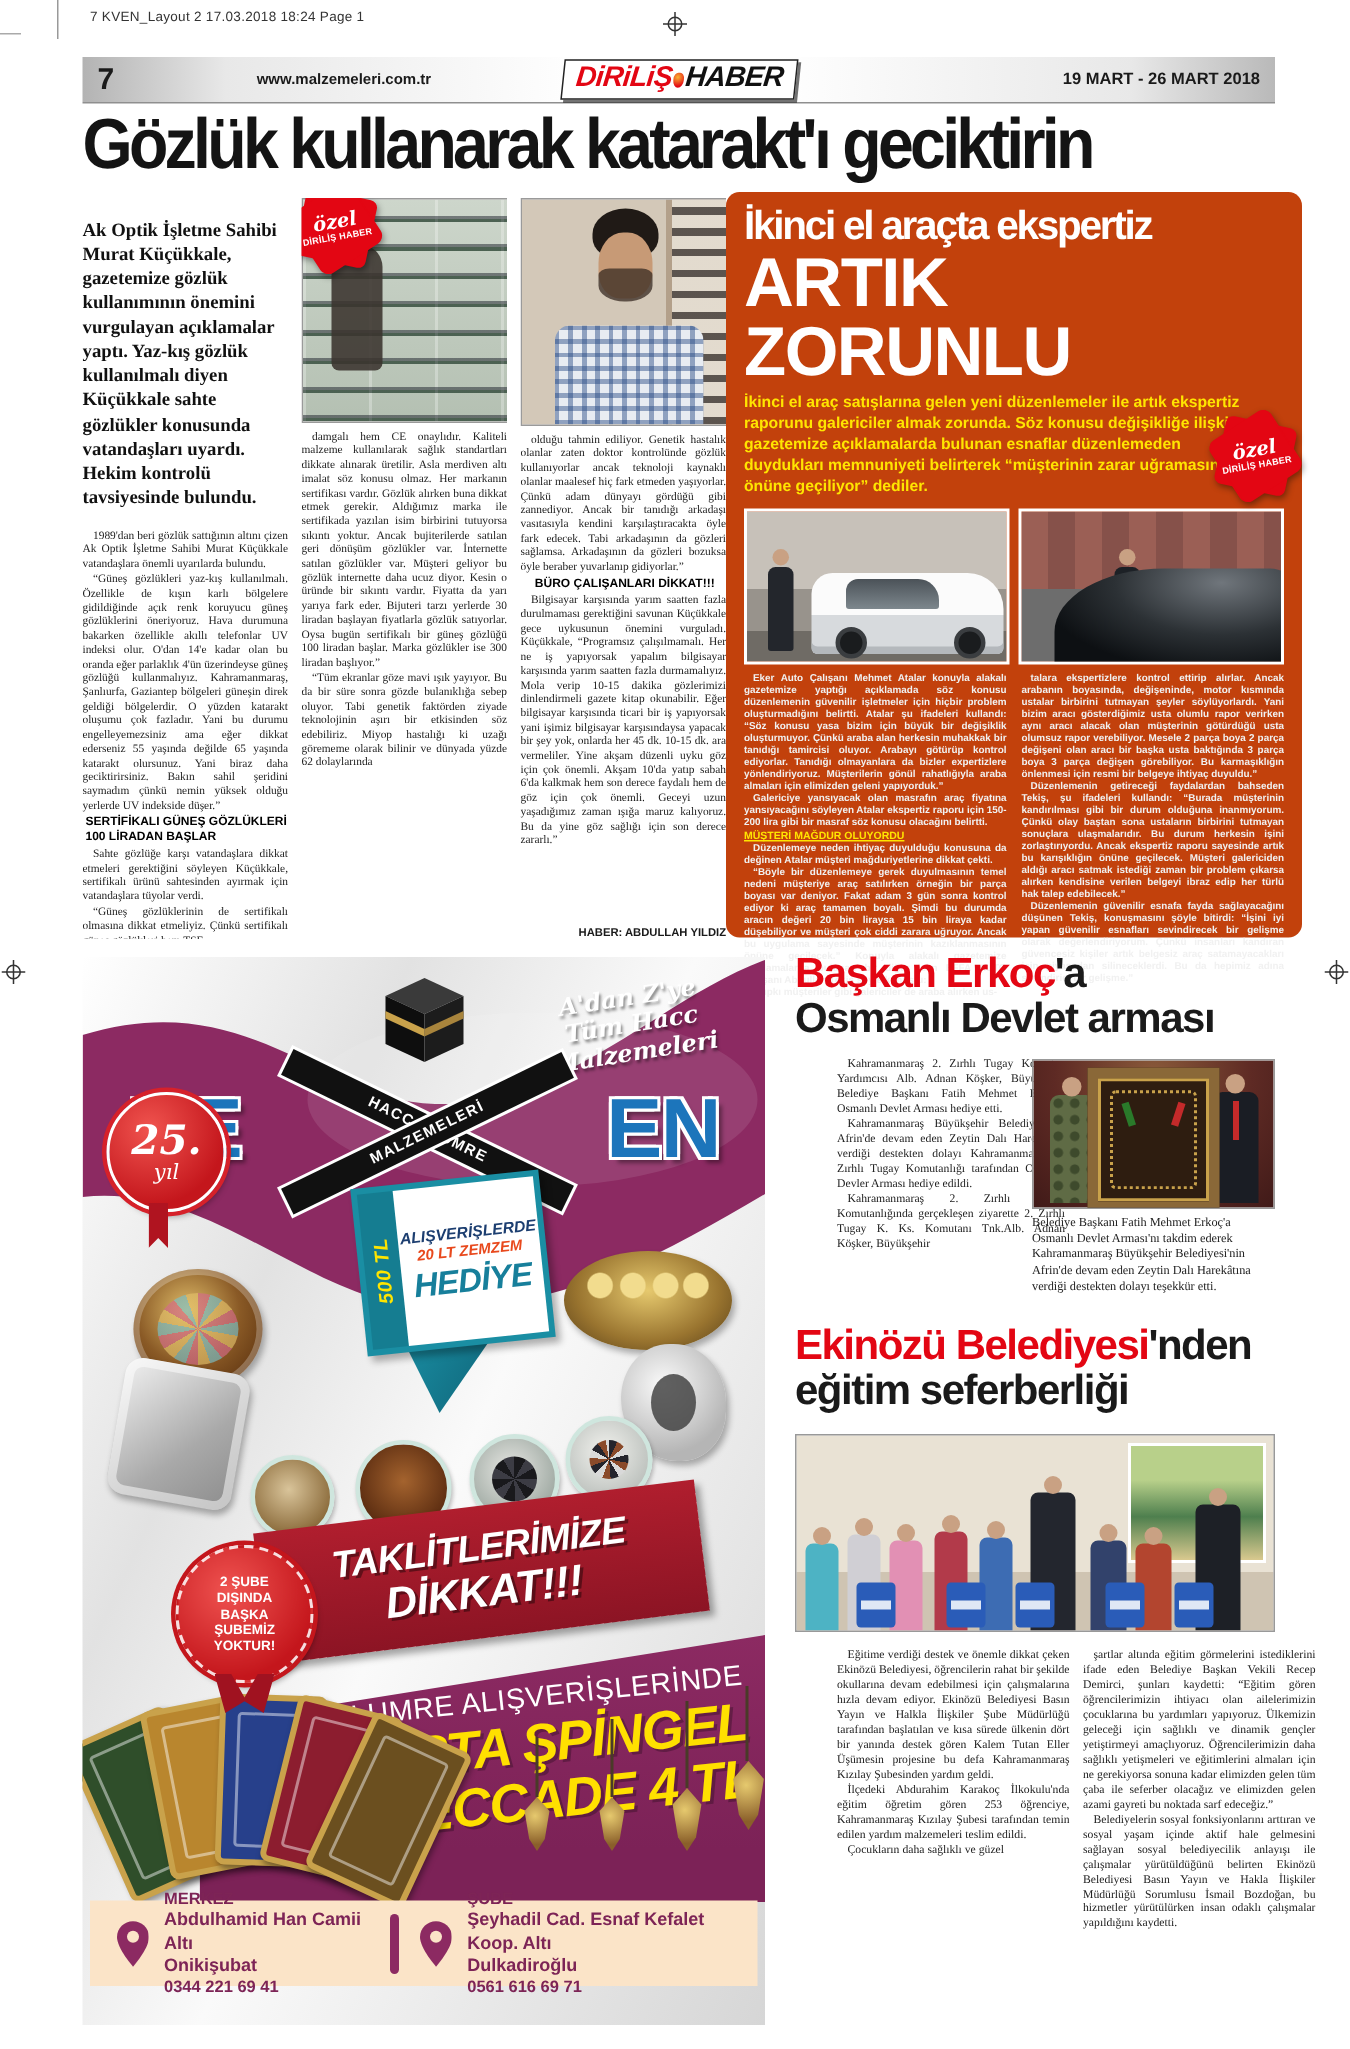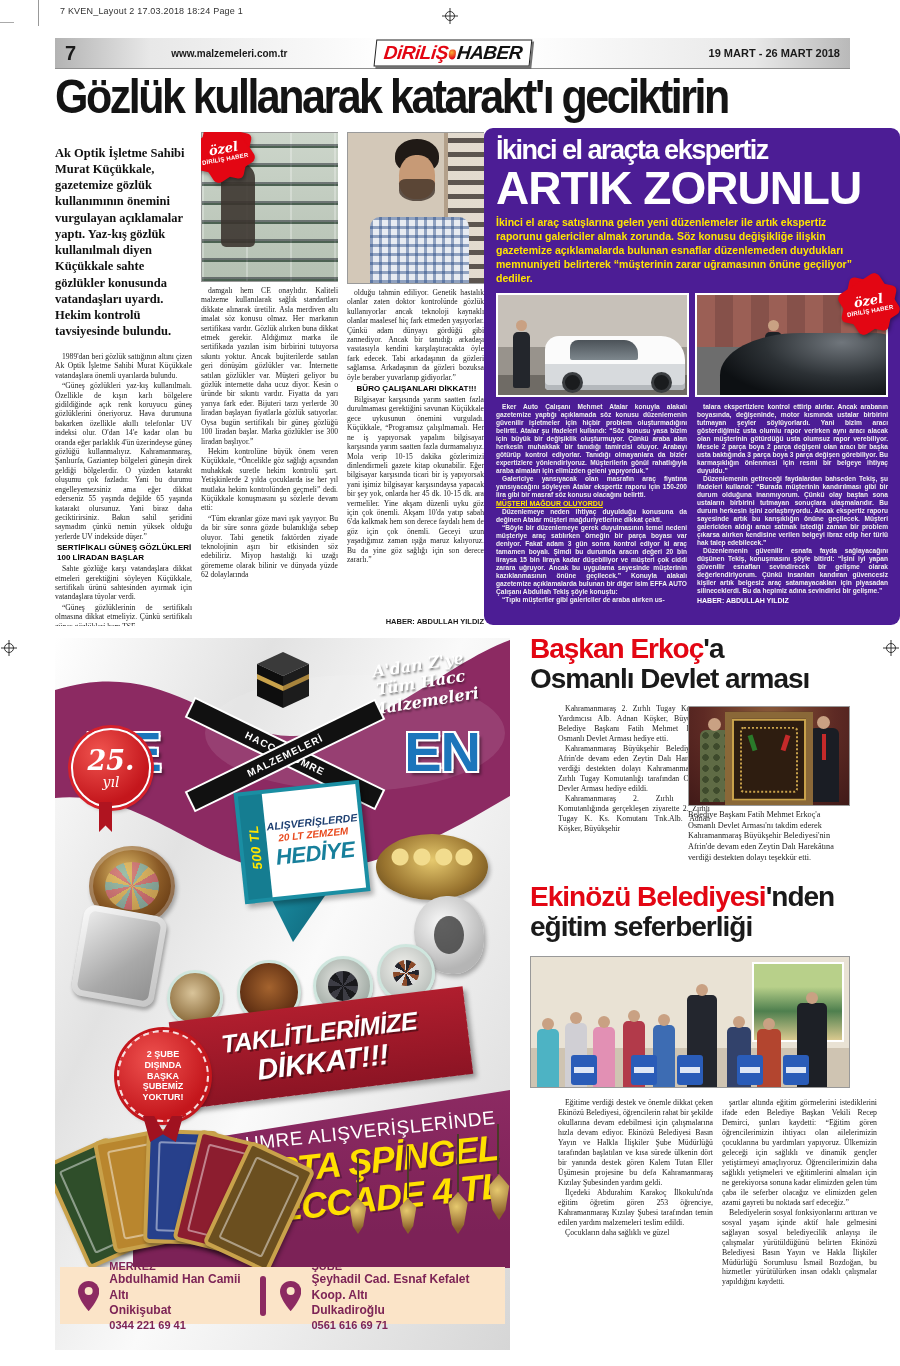--- a/index.html
+++ b/index.html
@@ -60,21 +60,21 @@
   .hair{position:absolute;left:34%;top:6px;width:44px;height:34px;background:#201a16;border-radius:50% 50% 42% 42%;}
   .face{position:absolute;left:37%;top:22px;width:36px;height:44px;background:#c79a76;border-radius:46% 46% 40% 40%;}
   .beard{position:absolute;left:37%;top:46px;width:36px;height:22px;background:rgba(55,42,34,.75);border-radius:20% 20% 48% 48%;}
   .shirt{position:absolute;left:16%;bottom:0;width:72%;height:44%;border-radius:10px 10px 0 0;
     background:
       repeating-linear-gradient(90deg,rgba(35,70,130,.45) 0 3px,transparent 3px 9px),
       repeating-linear-gradient(0deg,rgba(35,70,130,.45) 0 3px,transparent 3px 9px),
       #e8ecf2;}
 
   
-  .bbox{top:128px;left:484px;width:416px;height:497px;background:#4c1d95;border-radius:9px;
+  .bbox{top:128px;left:484px;width:384px;height:497px;background:#c2410c;border-radius:9px;
         padding:8px 12px;box-sizing:border-box;color:#fff;}
   .kicker{font-size:27px;font-weight:bold;letter-spacing:-1.5px;line-height:1.05;}
   .bigline{font-size:46px;font-weight:bold;letter-spacing:-1px;line-height:1.0;margin-top:1px;}
   .lead-y{color:#ffe500;font-size:10.5px;font-weight:bold;line-height:1.32;margin-top:5px;text-align:left;width:92%;}
   .carrow{display:flex;gap:6px;margin-top:7px;}
   .carph{position:relative;width:50%;height:104px;border:2px solid #fff;box-sizing:border-box;overflow:hidden;}
   .ph-car1{background:linear-gradient(180deg,#c7c1b9 0 52%,#98938c 52% 80%,#6f6b65 80%);}
   .car-white{position:absolute;bottom:5px;left:25%;width:74%;height:54%;
      background:linear-gradient(180deg,#fbfbfb 0 52%,#d7dadd 52%);border-radius:14px 24px 4px 4px;
      box-shadow:inset 0 -5px 0 #b4b8bc;}
@@ -293,21 +293,20 @@
       <div class="badge" style="left:-6px;top:-8px">
         <div class="burst r1"></div>
         <div class="burst r2"></div>
         <div class="burst r3"></div>
         <div class="badge-txt">
           <span class="bt1">özel</span>
           <span class="bt2">DİRİLİŞ HABER</span>
         </div>
       </div>
       <p class="bp">damgalı hem CE onaylıdır. Kaliteli malzeme kullanılarak sağlık standartları dikkate alınarak üretilir. Asla merdiven altı imalat söz konusu olmaz. Her markanın sertifikası vardır. Gözlük alırken buna dikkat etmek gerekir. Aldığımız marka ile sertifikada yazılan isim birbirini tutuyorsa sıkıntı yoktur. Ancak bujiterilerde satılan geri dönüşüm gözlükler var. İnternette satılan gözlükler var. Müşteri geliyor bu gözlük internette daha ucuz diyor. Kesin o üründe bir sıkıntı vardır. Fiyatta da yarı yarıya fark eder. Bijuteri tarzı yerlerde 30 liradan başlayan fiyatlarla gözlük satıyorlar. Oysa bugün sertifikalı bir güneş gözlüğü 100 liradan başlar. Marka gözlükler ise 300 liradan başlıyor.”</p>
-      <p class="bp">Hekim kontrolüne büyük önem veren Küçükkale, “Öncelikle göz sağlığı açısından muhakkak suretle hekim kontrolü şart. Yetişkinlerde 2 yılda çocuklarda ise her yıl mutlaka hekim kontrolünden geçmeli” dedi. Küçükkale konuşmasını şu sözlerle devam etti:</p>
       <p class="bp">“Tüm ekranlar göze mavi ışık yayıyor. Bu da bir süre sonra gözde bulanıklığa sebep oluyor. Tabi genetik faktörden ziyade teknolojinin aşırı bir etkisinden söz edebiliriz. Miyop hastalığı ki uzağı görememe olarak bilinir ve dünyada yüzde 62 dolaylarında</p>
     </div>
     <div class="col">
       <div class="ph ph-portrait">
         <div class="rack"></div>
         <div class="hair"></div>
         <div class="face"></div>
         <div class="beard"></div>
         <div class="shirt"></div>
       </div>

